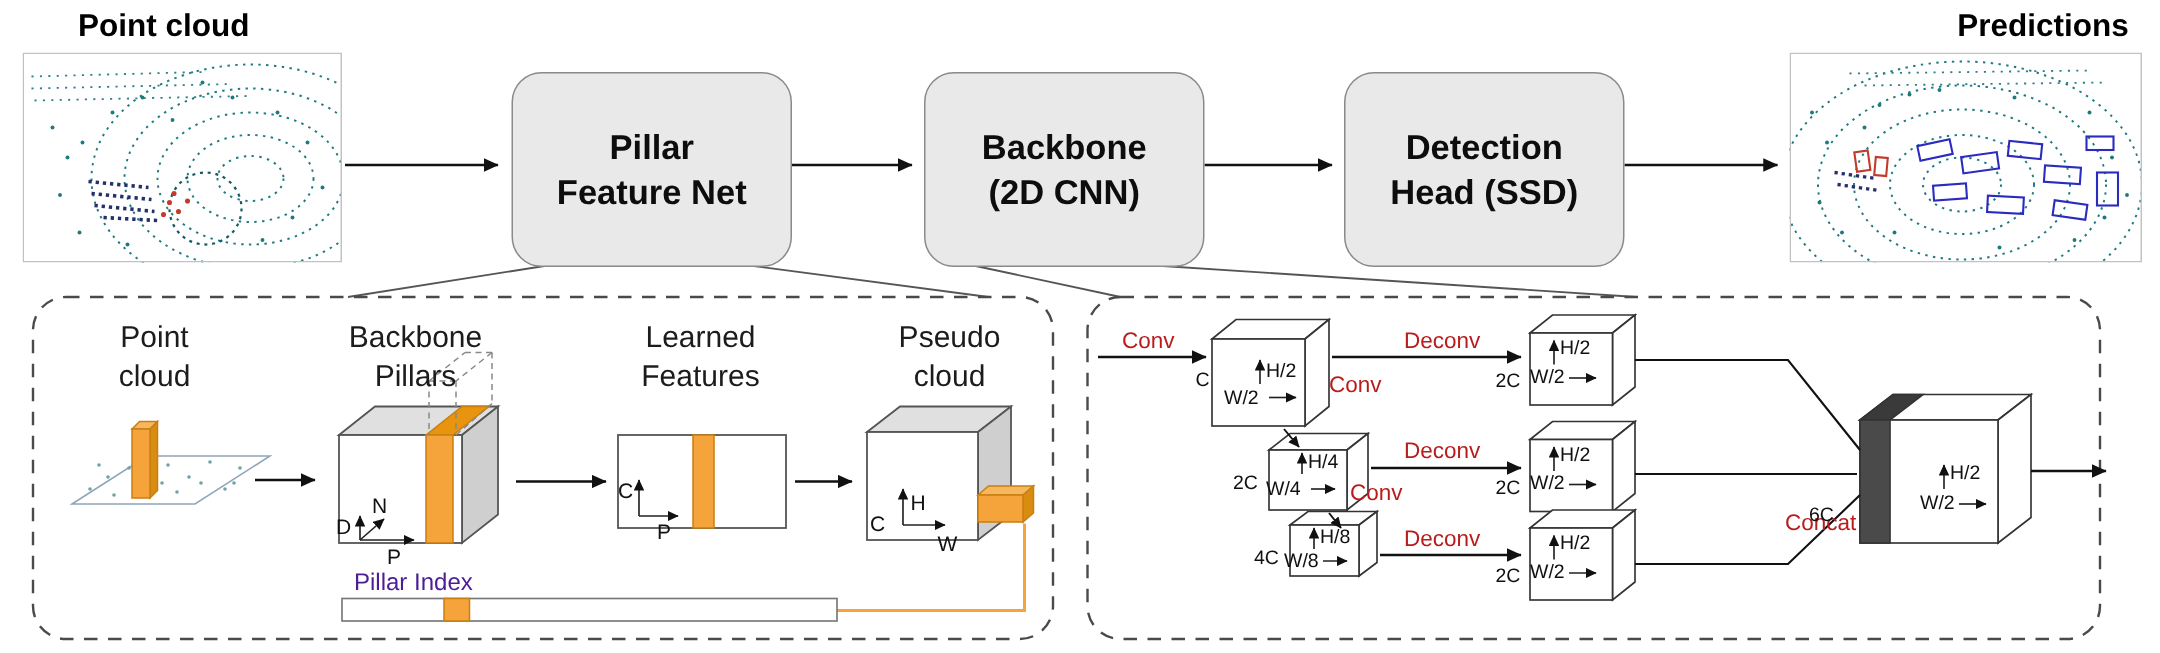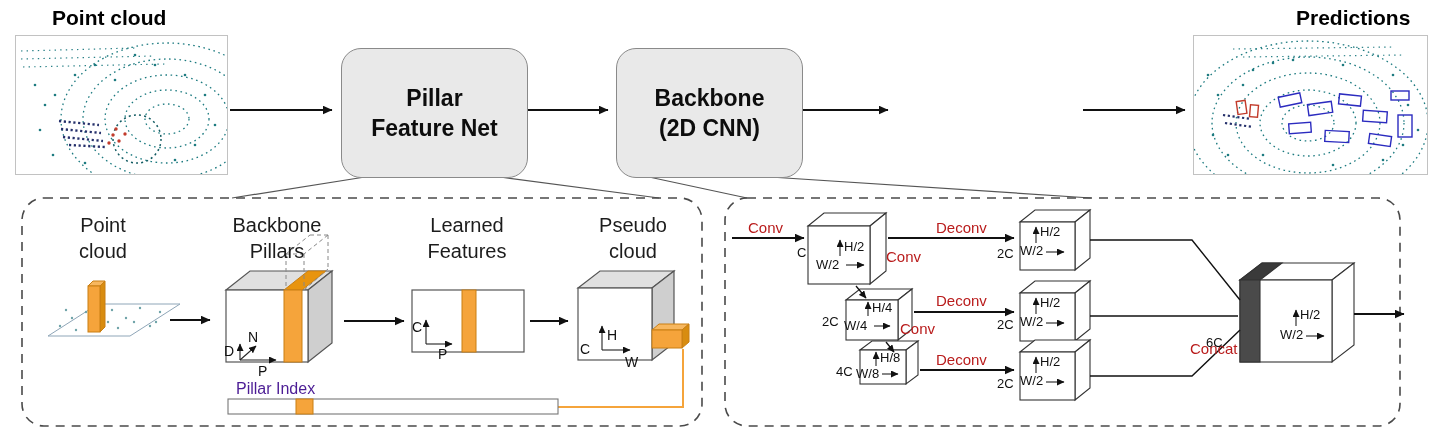--- a/index.html
+++ b/index.html
@@ -312,23 +312,27 @@
 </svg>
 
 <div class="stage" style="left:341px;">
   <span>Pillar</span>
   <span>Feature Net</span>
 </div>
 <div class="stage" style="left:616px;">
   <span>Backbone</span>
   <span>(2D CNN)</span>
 </div>
+<div class="stage" style="left:896px;">
+  <span>Detection</span>
+  <span>Head (SSD)</span>
+</div>
 
 <div class="lbl cap" style="left:52px;top:6px;">Point cloud</div>
-<div class="lbl cap" style="left:1296px;top:6px;width:132px;text-align:left;">Predictions</div>
+<div class="lbl cap" style="left:1296px;top:6px;width:132px;text-align:center;">Predictions</div>
 
 <div class="lbl pt" style="left:56px;top:212px;width:94px;">Point cloud</div>
 <div class="lbl pt" style="left:218px;top:212px;width:118px;">Backbone Pillars</div>
 <div class="lbl pt" style="left:408px;top:212px;width:118px;">Learned Features</div>
 <div class="lbl pt" style="left:574px;top:212px;width:118px;">Pseudo cloud</div>
 
 <div class="lbl ax" style="left:224px;top:343px;">D</div>
 <div class="lbl ax" style="left:248px;top:329px;">N</div>
 <div class="lbl ax" style="left:258px;top:363px;">P</div>
 <div class="lbl ax" style="left:412px;top:319px;">C</div>

